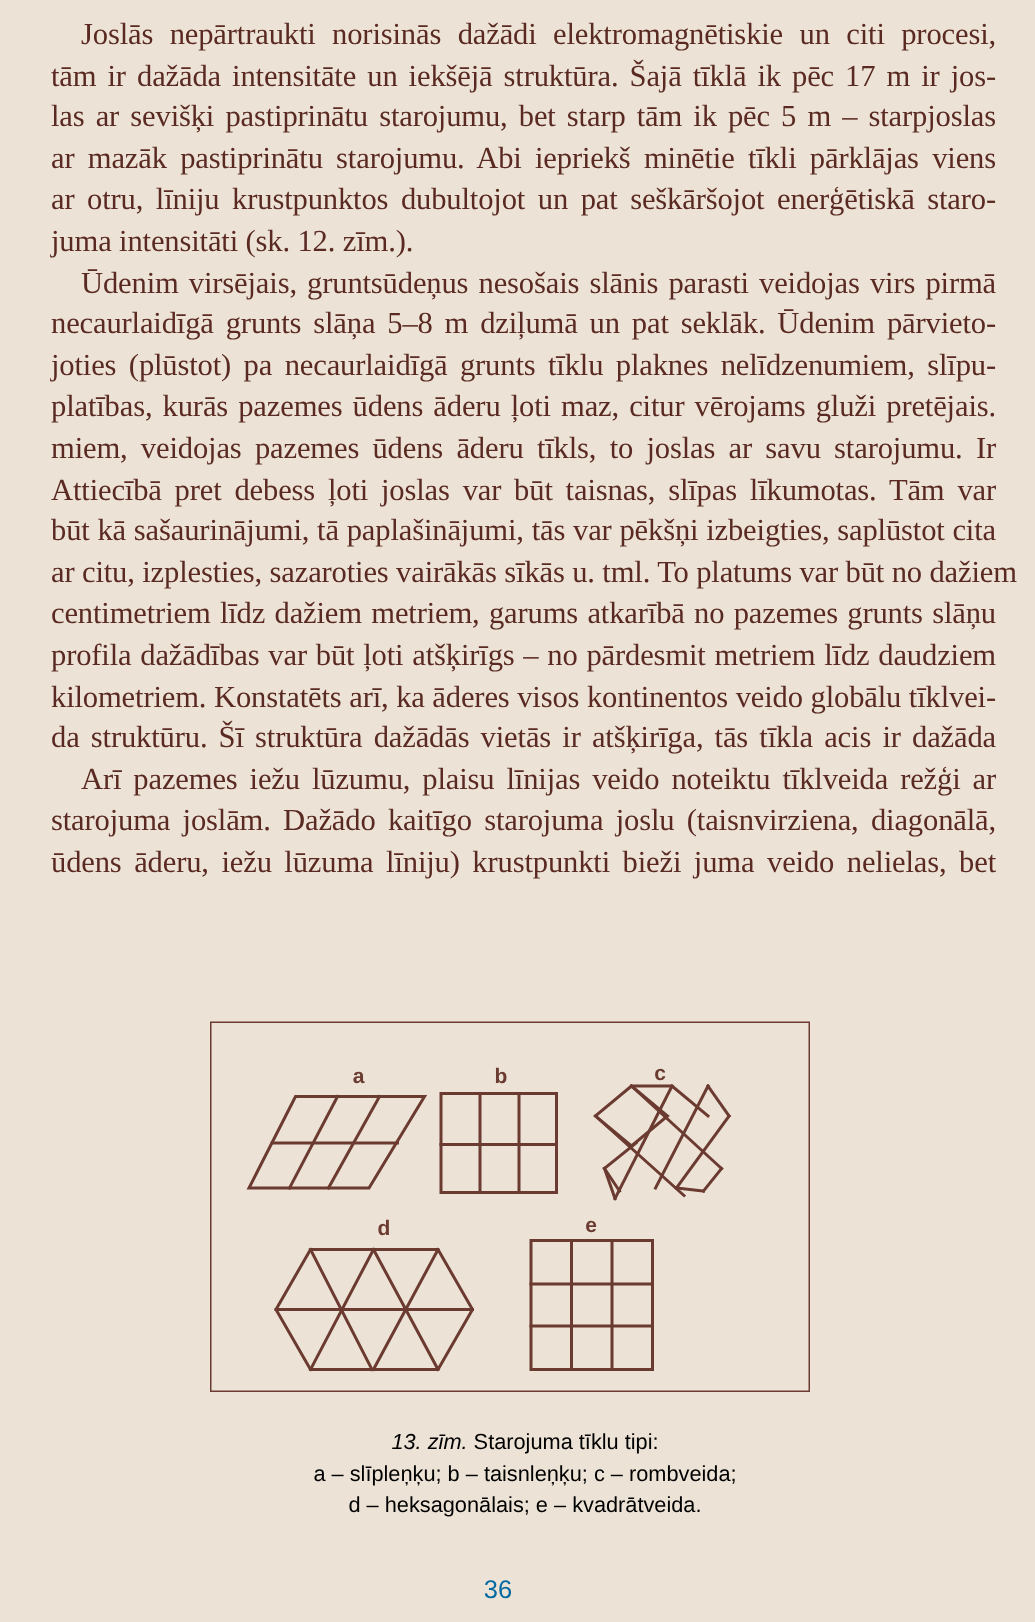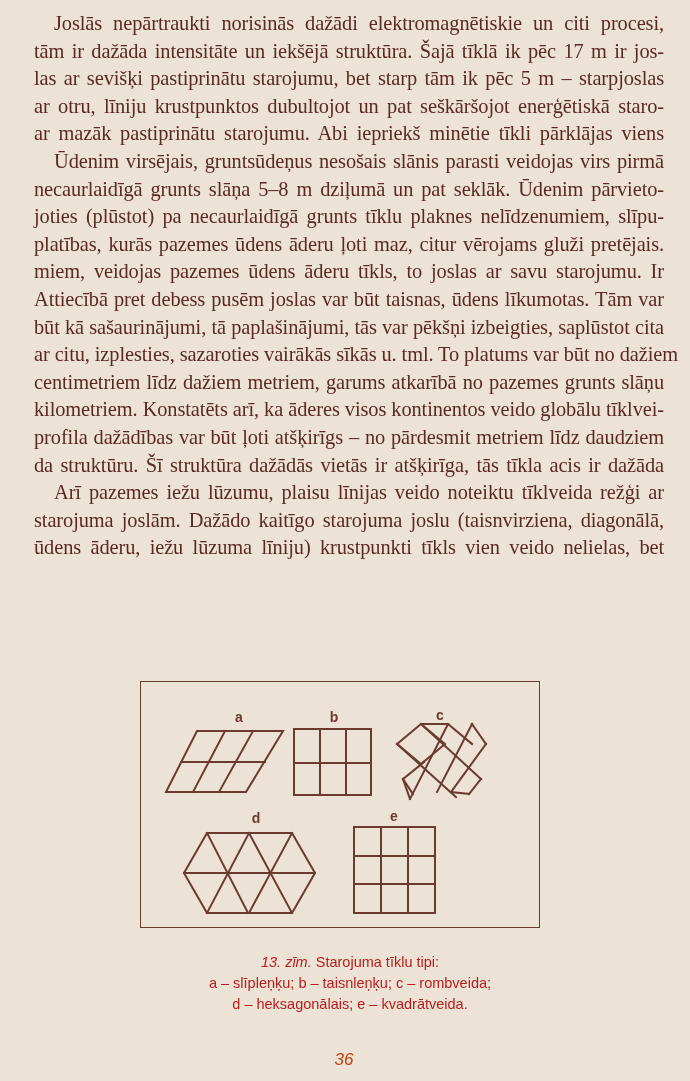--- a/index.html
+++ b/index.html
@@ -19,59 +19,60 @@
   .body-text .line.last { text-align-last: left; }
   .body-text .line.indent { padding-left: 20px; }
   .figure-box {
     position: absolute; left: 140px; top: 681px; width: 398px; height: 245px;
     border: 1.5px solid #6b3a30;
   }
   .figure-box svg { position: absolute; left: 0; top: 0; }
   .caption {
     position: absolute; left: 150px; top: 952px; width: 400px; text-align: center;
     font-family: "Liberation Sans", "DejaVu Sans", sans-serif;
-    font-size: 14.5px; line-height: 21px; color: #b91c1c;
+    font-size: 14.5px; line-height: 21px; color: #000000;
   }
   .caption .cap-num { font-style: italic; }
   .page-number {
-    position: absolute; left: 324px; top: 1050px; width: 40px; text-align: center;
+    position: absolute; left: 312px; top: 1050px; width: 40px; text-align: center;
     font-family: "Liberation Sans", "DejaVu Sans", sans-serif;
-    font-size: 17px; color: #c2410c; font-style: italic;
+    font-size: 17px; color: #0369a1;
   }
   .fig-label { font-family: "Liberation Sans", "DejaVu Sans", sans-serif; font-weight: bold; font-size: 14px; fill: #6b3a30; }
 </style>
 </head>
 <body>
 
 <div class="page">
 
   <div class="body-text">
 
     <span class="line indent">Joslās nepārtraukti norisinās dažādi elektromagnētiskie un citi procesi,</span>
     <span class="line">tām ir dažāda intensitāte un iekšējā struktūra. Šajā tīklā ik pēc 17 m ir jos-</span>
     <span class="line">las ar sevišķi pastiprinātu starojumu, bet starp tām ik pēc 5 m – starpjoslas</span>
+    <span class="line">ar mazāk pastiprinātu starojumu. Abi iepriekš minētie tīkli pārklājas viens</span>
     <span class="line">ar otru, līniju krustpunktos dubultojot un pat seškāršojot enerģētiskā staro-</span>
-    <span class="line">ar mazāk pastiprinātu starojumu. Abi iepriekš minētie tīkli pārklājas viens</span>
+    <span class="line last">juma intensitāti (sk. 12. zīm.).</span>
 
     <span class="line indent">Ūdenim virsējais, gruntsūdeņus nesošais slānis parasti veidojas virs pirmā</span>
     <span class="line">necaurlaidīgā grunts slāņa 5–8 m dziļumā un pat seklāk. Ūdenim pārvieto-</span>
     <span class="line">joties (plūstot) pa necaurlaidīgā grunts tīklu plaknes nelīdzenumiem, slīpu-</span>
     <span class="line">platības, kurās pazemes ūdens āderu ļoti maz, citur vērojams gluži pretējais.</span>
     <span class="line">miem, veidojas pazemes ūdens āderu tīkls, to joslas ar savu starojumu. Ir</span>
-    <span class="line">Attiecībā pret debess pusēm joslas var būt taisnas, ūdens līkumotas. Tām var</span>
+    <span class="line">Attiecībā pret debess ļoti joslas var būt taisnas, slīpas līkumotas. Tām var</span>
     <span class="line">būt kā sašaurinājumi, tā paplašinājumi, tās var pēkšņi izbeigties, saplūstot cita</span>
     <span class="line">ar citu, izplesties, sazaroties vairākās sīkās u. tml. To platums var būt no dažiem</span>
     <span class="line">centimetriem līdz dažiem metriem, garums atkarībā no pazemes grunts slāņu</span>
+    <span class="line">profila dažādības var būt ļoti atšķirīgs – no pārdesmit metriem līdz daudziem</span>
     <span class="line">kilometriem. Konstatēts arī, ka āderes visos kontinentos veido globālu tīklvei-</span>
-    <span class="line">profila dažādības var būt ļoti atšķirīgs – no pārdesmit metriem līdz daudziem</span>
     <span class="line">da struktūru. Šī struktūra dažādās vietās ir atšķirīga, tās tīkla acis ir dažāda</span>
 
     <span class="line indent">Arī pazemes iežu lūzumu, plaisu līnijas veido noteiktu tīklveida režģi ar</span>
     <span class="line">starojuma joslām. Dažādo kaitīgo starojuma joslu (taisnvirziena, diagonālā,</span>
-    <span class="line">ūdens āderu, iežu lūzuma līniju) krustpunkti tīkls vien veido nelielas, bet</span>
+    <span class="line">ūdens āderu, iežu lūzuma līniju) krustpunkti bieži juma veido nelielas, bet</span>
   </div>
 
   <div class="figure-box">
     <svg width="398" height="245" viewBox="0 0 398 245">
       <g stroke="#6b3a30" stroke-width="2" fill="none" stroke-linecap="square">
 
         <g>
           <polygon points="56,49 142,49 105,110 25,110"></polygon>
           <line x1="40.5" y1="80" x2="124" y2="80"></line>
           <line x1="84" y1="49" x2="52" y2="110"></line>

